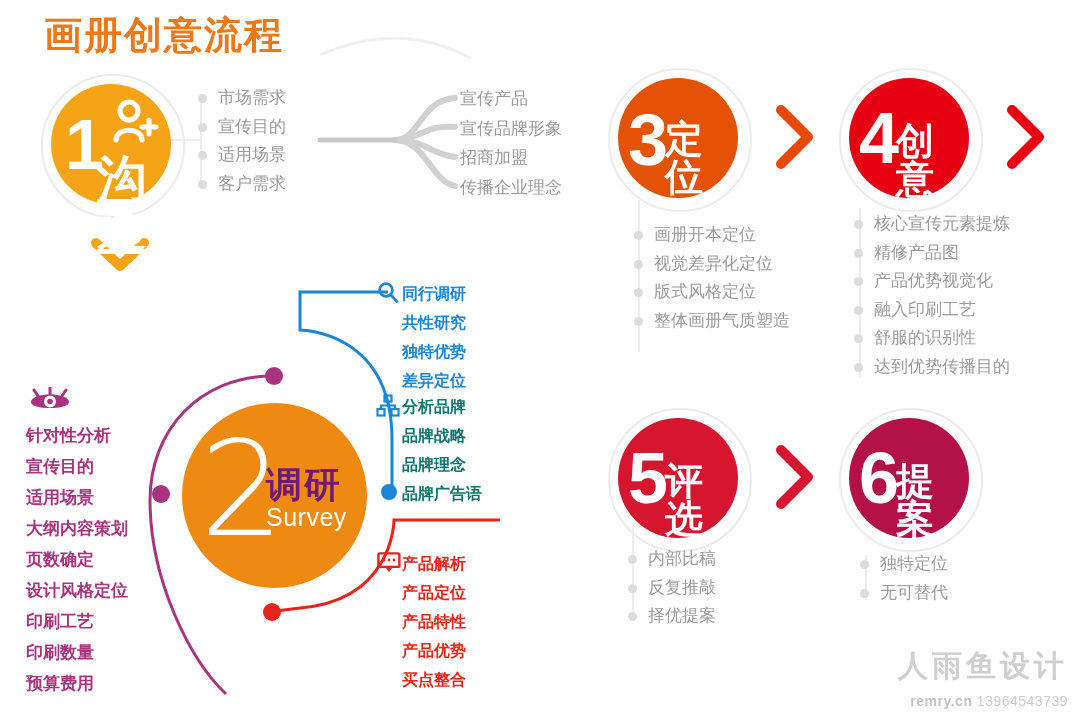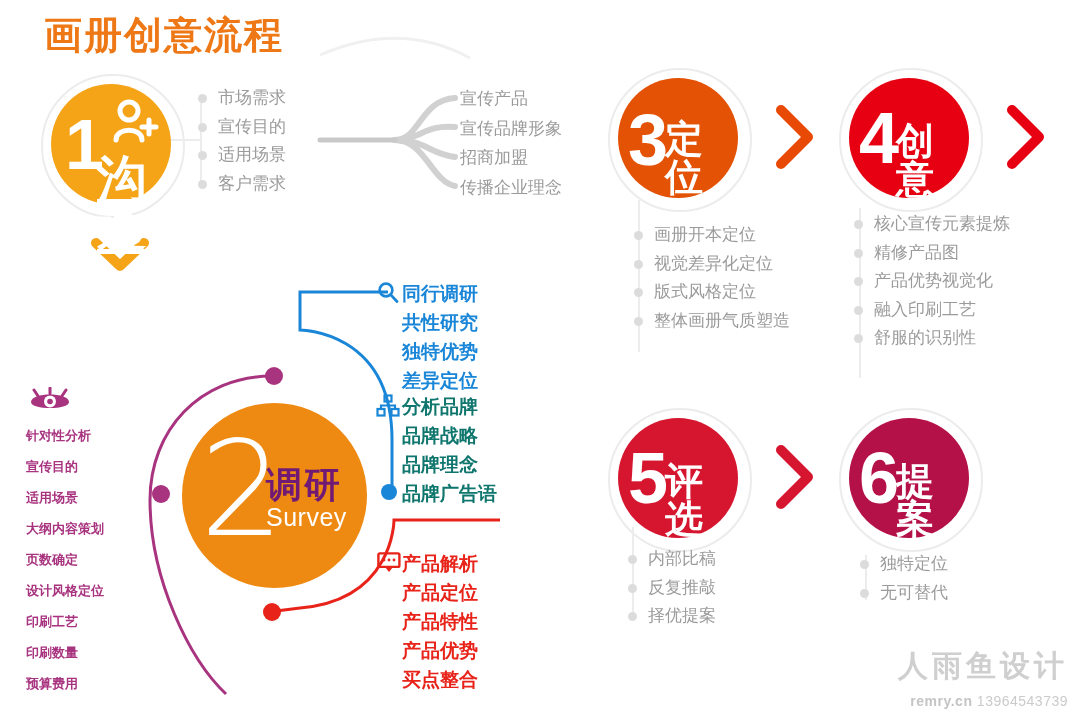--- a/index.html
+++ b/index.html
@@ -40,25 +40,25 @@
 
   
   #list1{left:196px;top:84px;}
   #list1b{left:460px;top:84px;}
   #list3{left:632px;top:221px;}
   #list4{left:852px;top:210px;}
   #list5{left:626px;top:545px;}
   #list6{left:858px;top:550px;}
 
   
-  .clist{font-size:19px;font-weight:bold;line-height:29px;white-space:nowrap;}
+  .clist{font-size:16px;font-weight:bold;line-height:29px;white-space:nowrap;}
   #listBlue1{left:402px;top:279px;color:#1a86d8;}
   #listBlue2{left:402px;top:392px;color:#0f766e;}
   #listRed{left:402px;top:549px;color:#e8231a;}
-  #listPurple{left:26px;top:420px;color:#a8337f;font-size:13px;line-height:31px;}
+  #listPurple{left:26px;top:420px;color:#a8337f;font-size:17px;line-height:31px;}
 
   
   #c2{
     left:182px;top:403px;width:185px;height:185px;background:#ee8a12;
     border-radius:50%;
   }
   #c2num{
     position:absolute;left:18px;top:20px;font-size:132px;color:#ffffff;
     line-height:1;font-weight:300;font-family:"DejaVu Sans",sans-serif;
   }
@@ -233,20 +233,21 @@
       <div class="abs cnum" style="left:10px;top:24px;font-size:72px;">4</div>
       <div class="abs clabel" style="left:47px;top:44px;font-size:38px;">创意</div>
     </div>
   </div>
   <div class="abs glist" id="list4">
     <div class="row">核心宣传元素提炼</div>
     <div class="row">精修产品图</div>
     <div class="row">产品优势视觉化</div>
     <div class="row">融入印刷工艺</div>
     <div class="row">舒服的识别性</div>
+    <div class="row">达到优势传播目的</div>
   </div>
 
   <div class="abs ring" style="left:608px;top:408px;width:140px;height:140px;"></div>
   <div class="abs circle" style="left:618px;top:418px;width:120px;height:120px;background:#d6162f;">
     <div style="position:relative;width:120px;height:120px;">
       <div class="abs cnum" style="left:10px;top:24px;font-size:72px;">5</div>
       <div class="abs clabel" style="left:47px;top:44px;font-size:38px;">评选</div>
     </div>
   </div>
   <div class="abs glist" id="list5">

